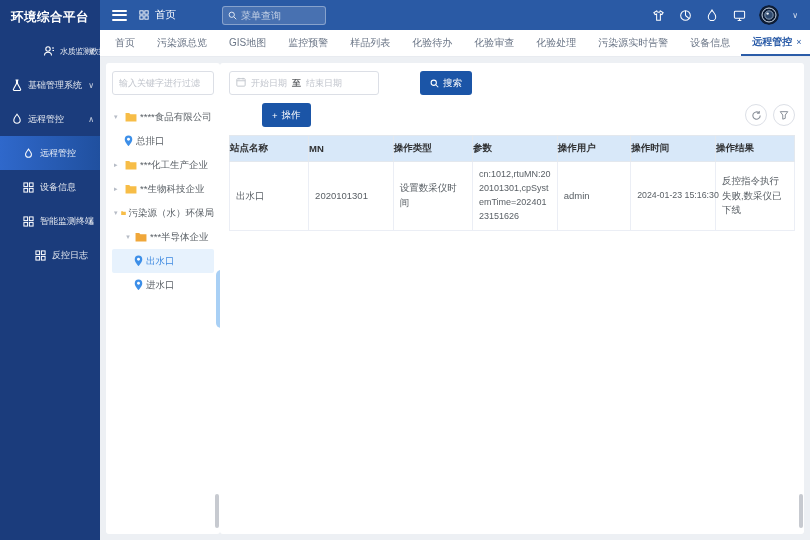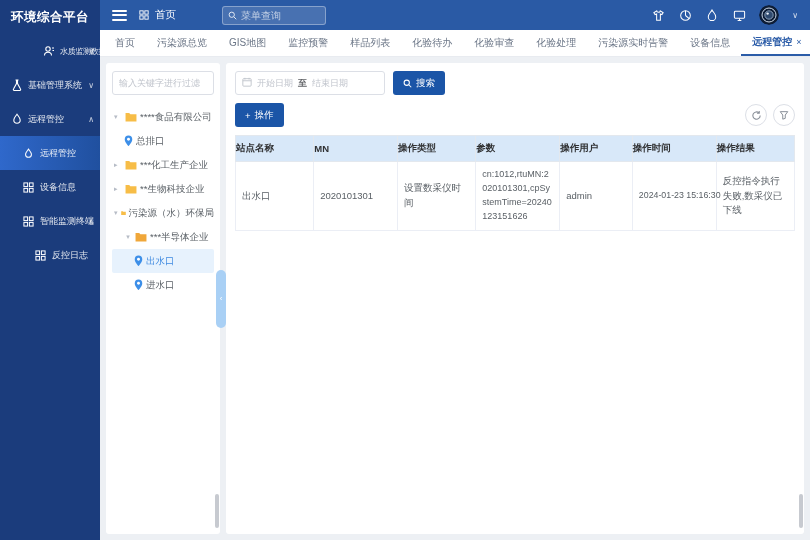--- a/index.html
+++ b/index.html
@@ -34,39 +34,39 @@
   .avatar { width:20px; height:20px; border-radius:50%; overflow:hidden; cursor:pointer; }
   .chev { font-size:8px; color:rgba(255,255,255,.8); cursor:pointer; }
 
   
   .tabbar { height:27px; background:#fff; display:flex; align-items:stretch; border-bottom:1px solid #e8ebf0; padding:0 6px 0 4px; }
   .tab { display:flex; align-items:center; padding:0 11px; font-size:10px; color:#6b7687; cursor:pointer; position:relative; white-space:nowrap; }
   .tab.active { color:#2b5ca8; font-weight:bold; border-bottom:2px solid #2b5ca8; }
   .tab .x { margin-left:4px; font-size:9px; font-weight:normal; color:#2b5ca8; }
 
   
-  .content { flex:1; display:flex; gap:6px; padding:6px; min-height:0; background:#edf0f4; }
+  .content { flex:1; display:flex; gap:0; padding:6px; min-height:0; background:#edf0f4; }
   .tree-panel { width:114px; min-width:114px; background:#fff; border-radius:3px; padding:8px 6px; position:relative; }
   .filter-input { width:100%; height:24px; border:1px solid #dcdfe6; border-radius:3px; font-size:9px; padding:0 6px; outline:none; color:#606266; font-family:inherit; }
   .filter-input::placeholder { color:#c0c4cc; }
   .tree { margin-top:10px; font-size:9.5px; color:#5a6066; }
   .tnode { display:flex; align-items:center; gap:3px; height:24px; cursor:pointer; white-space:nowrap; padding-left:2px; border-radius:2px; }
   .tnode .tcaret { width:8px; font-size:7px; color:#b6bcc6; }
   .tnode.lvl1 { padding-left:12px;text-align:center; }
   .tnode.lvl2 { padding-left:22px; }
   .tnode.selected { background:#e7f2fd; color:#3f8ae0; }
   .collapse-handle { position:absolute; right:-6px; top:50%; transform:translateY(-50%); width:10px; height:58px; background:#a9d0f5; border-radius:5px; display:flex; align-items:center; justify-content:center; color:#fff; font-size:8px; cursor:pointer; }
   .thumb { position:absolute; width:4px; height:34px; background:#c7cad0; border-radius:2px; right:1px; bottom:6px; }
 
   .main-panel { flex:1; background:#fff; border-radius:3px; padding:8px 9px; position:relative; min-width:0; }
   .toolbar-row { display:flex; align-items:center; gap:8px; }
   .daterange { width:150px; height:24px; border:1px solid #dcdfe6; border-radius:3px; display:flex; align-items:center; gap:5px; padding:0 6px; font-size:9px; cursor:pointer; background:#fff; }
   .daterange .ph { color:#c0c4cc; }
   .daterange .sep { color:#606266; font-weight:bold; }
-  .btn-blue { height:24px; background:#1b55a7; color:#fff; border:none; border-radius:3px; font-size:9.5px; padding:0 10px; display:flex; align-items:center; gap:4px; cursor:pointer; font-family:inherit; }
+  .btn-blue { height:24px; background:#1b55a7; color:#fff; border:none; border-radius:3px; font-size:9.5px; padding:0 10px; display:flex; align-items:center; gap:4px; cursor:pointer; font-family:inherit;margin-left:33px; }
   .op-row { margin-top:8px; display:flex; align-items:center; }
   .round-ics { margin-left:auto; display:flex; gap:6px; }
   .round-btn { width:22px; height:22px; border:1px solid #dcdfe6; border-radius:50%; background:#fff; display:flex; align-items:center; justify-content:center; cursor:pointer; color:#8a9099; }
 
   table.grid { margin-top:8px; width:100%; border-collapse:collapse; table-layout:fixed; }
   .grid th { background:#d8e8f9; color:#303133; font-size:9.5px; font-weight:bold; text-align:left; padding:6px 0; border:1px solid #e3e8ee; }
   .grid td { font-size:9.5px; color:#5a6066; padding:6px 6px; border:1px solid #ebeef5; vertical-align:middle; height:56px; line-height:1.55; }
   .grid td.break { word-break:break-all; font-size:9px; }
   .grid td.nowrap { white-space:nowrap; font-size:8.8px; }
 

